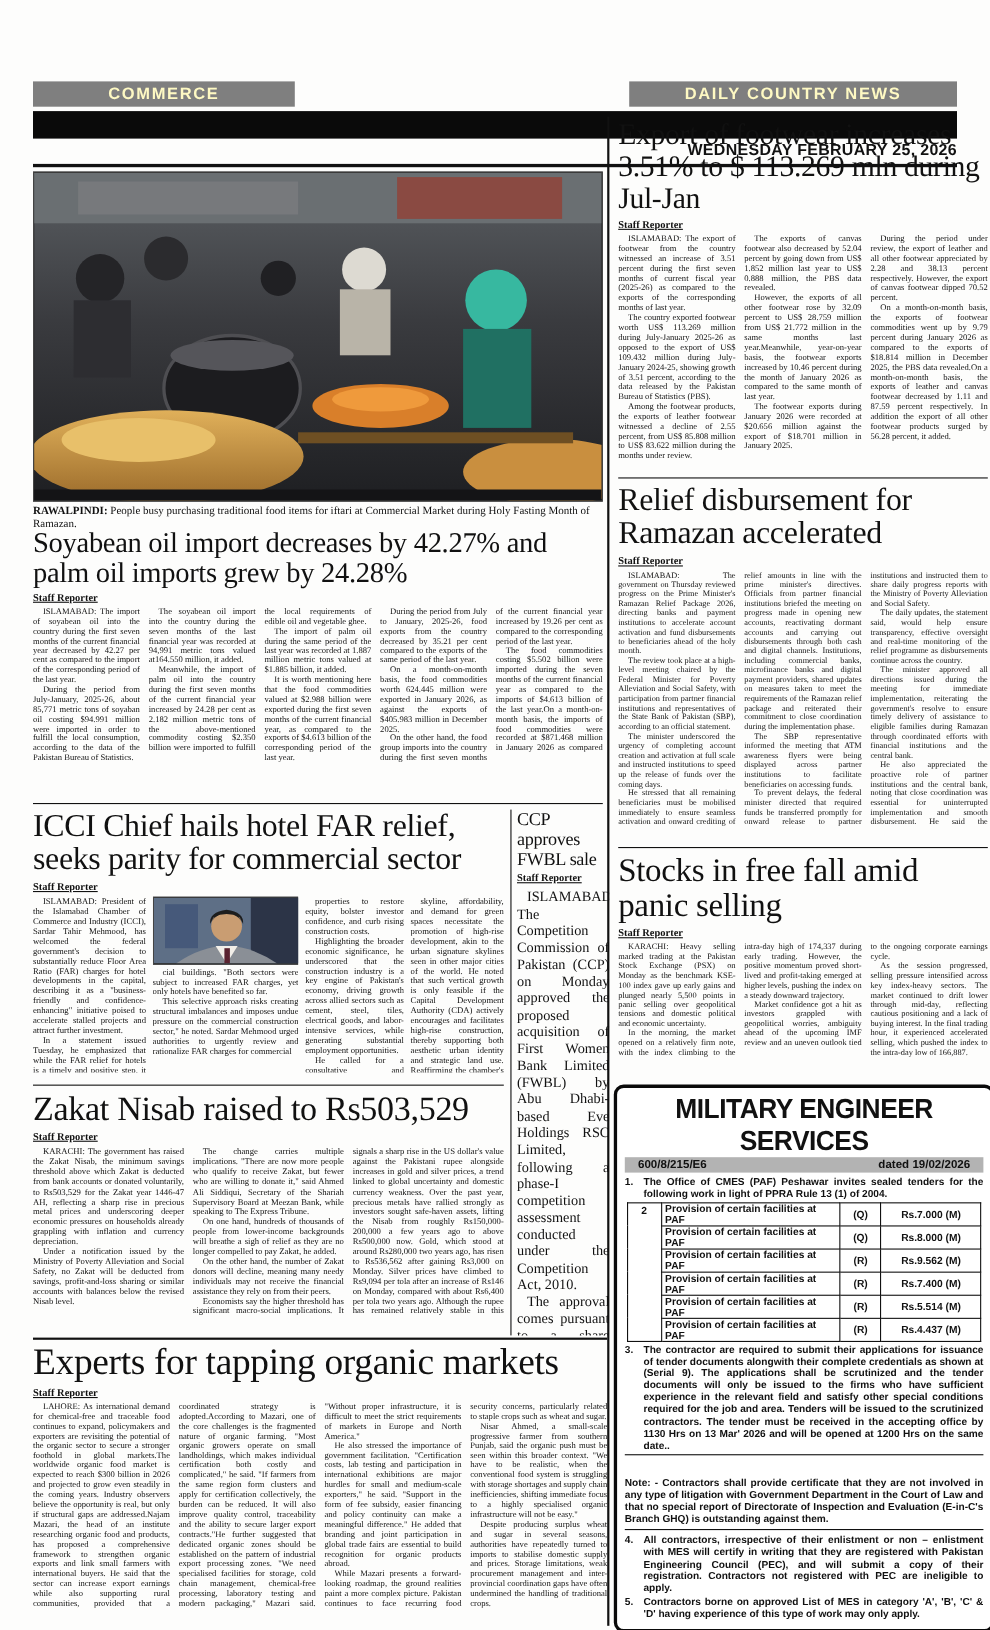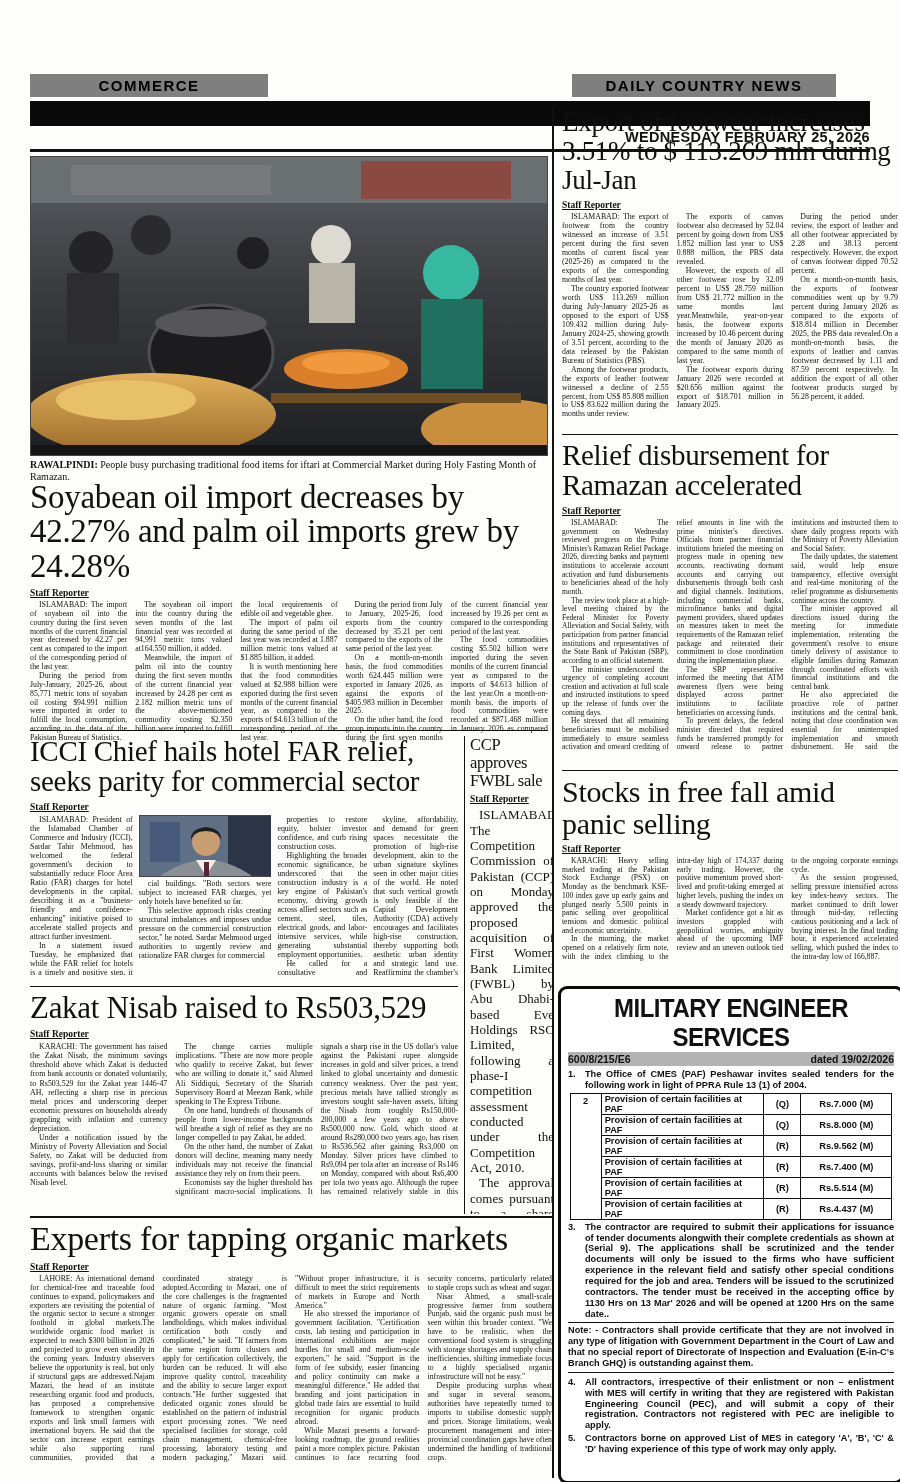--- a/index.html
+++ b/index.html
@@ -1,20 +1,20 @@
 <!DOCTYPE html>
 <html lang="en"><head>
 <meta charset="utf-8">
 <style>
   html,body{margin:0;padding:0;background:#e8e8e8;}
   .page{position:relative;width:900px;height:1482px;background:#fdfdfc;margin:0 auto;overflow:hidden;
         font-family:"Liberation Serif",serif;color:#111;}
   .abs{position:absolute;}
   
-  .mast-box{background:#7f7f7f;color:#000000;font-family:"Liberation Sans",sans-serif;
+  .mast-box{background:#7f7f7f;color:#fef9c3;font-family:"Liberation Sans",sans-serif;
             font-weight:bold;display:flex;align-items:center;justify-content:center;
             font-size:15px;letter-spacing:1.5px;}
   .black-band{background:#0a0a0a;}
   .issue-date{font-family:"Liberation Sans",sans-serif;font-weight:bold;font-size:14.5px;
               text-align:right;letter-spacing:.3px;}
   .rule-h{background:#111;}
   .rule-v{background:#111;}
   
   .photo-frame{border:1px solid #444;overflow:hidden;background:#222;}
   .caption{font-size:10px;line-height:1.15;}
@@ -34,41 +34,41 @@
   .icci-col{text-align:justify;overflow:hidden;}
   .icci-col p{margin:0;text-indent:9px;}
   
   .tender{border:3px solid #0a0a0a;border-radius:9px;background:#fff;
           font-family:"Liberation Sans",sans-serif;overflow:hidden;padding:4px 7px;}
   .tender-title{font-weight:900;font-size:25px;text-align:center;letter-spacing:-.5px;
                 transform:scaleX(.96);margin-top:1px;}
   .tender-bar{background:#0a0a0a;color:#fff;font-weight:800;font-size:20px;text-align:center;
               padding:2px 0;margin:2px 10px 3px 10px;letter-spacing:.5px;}
   .tender-ref{background:#b3b3b3;display:flex;justify-content:space-between;font-weight:bold;
-              font-size:10.5px;padding:1px 0;margin-bottom:3px;}
+              font-size:10.5px;padding:1px 12px;margin-bottom:3px;}
   .tender-item{display:flex;font-size:9.2px;font-weight:700;line-height:1.18;margin:2px 0;}
   .tender-item .no{width:17px;flex:none;}
   .tender-item .txt{flex:1;text-align:justify;}
   table.works{border-collapse:collapse;width:99%;margin:2px auto;font-size:9.3px;font-weight:700;}
   table.works td{border:1.2px solid #111;padding:0 3px;height:14.5px;}
   table.works td.ser{width:24px;text-align:center;vertical-align:top;padding-top:2px;}
   table.works td.typ{width:30px;text-align:center;}
   table.works td.amt{width:84px;text-align:center;}
-  .tender-note{border-top:1.5px solid #111;margin-top:3px;padding-top:2px;
+  .tender-note{border-top:1.5px solid #111;margin-top:3px;padding-top:20px;
                font-size:9.2px;font-weight:700;text-align:justify;line-height:1.18;}
 </style>
 </head>
 <body>
 
 <div class="page">
 
   <div class="abs mast-box" style="left:30px;top:74px;width:238px;height:23px;">
     <span>COMMERCE</span>
   </div>
-  <div class="abs mast-box" style="left:572px;top:74px;width:264px;height:23px;">
+  <div class="abs mast-box" style="left:572px;top:74px;width:298px;height:23px;">
     <span>DAILY COUNTRY NEWS</span>
   </div>
   <div class="abs black-band" style="left:30px;top:101px;width:840px;height:25px;"></div>
   <div class="abs issue-date" style="left:430px;top:129px;width:440px;">WEDNESDAY FEBRUARY 25, 2026</div>
   <div class="abs rule-h" style="left:30px;top:149px;width:840px;height:3px;"></div>
 
   <div class="abs rule-v" style="left:552px;top:106px;width:1.5px;height:1372px;"></div>
 
   <div class="abs photo-frame" style="left:30px;top:156px;width:516px;height:298px;">
     <svg width="516" height="298" viewBox="0 0 516 298">
@@ -105,21 +105,21 @@
       <rect x="240" y="236" width="250" height="10" fill="#6e4f23"></rect>
       <rect x="0" y="288" width="516" height="10" fill="#141416"></rect>
     </svg>
   </div>
   <div class="abs caption" style="left:30px;top:459px;width:516px;">
     <b>RAWALPINDI:</b>
     <span>People busy purchasing traditional food items for iftari at Commercial Market during Holy Fasting Month of Ramazan.</span>
   </div>
 
   <div class="abs art-divide" style="left:30px;top:480px;width:518px;height:250px;">
-    <div class="headline" style="font-size:33px;line-height:1.04;">Soyabean oil import decreases by 42.27% and palm oil imports grew by 24.28%</div>
+    <div class="headline" style="font-size:26px;line-height:1.04;">Soyabean oil import decreases by 42.27% and palm oil imports grew by 24.28%</div>
     <div class="byline">Staff Reporter</div>
     <div class="bodytext cols5" style="height:148px;font-size:7.8px;line-height:1.14;margin-top:3px;">
         <p>ISLAMABAD: The import of soyabean oil into the country during the first seven months of the current financial year decreased by 42.27 per cent as compared to the import of the corresponding period of the last year.</p>
         <p>During the period from July-January, 2025-26, about 85,771 metric tons of soyaban oil costing $94.991 million were imported in order to fulfill the local consumption, according to the data of the Pakistan Bureau of Statistics.</p>
         <p>The soyabean oil import into the country during the seven months of the last financial year was recorded at 94,991 metric tons valued at164.550 million, it added.</p>
         <p>Meanwhile, the import of palm oil into the country during the first seven months of the current financial year increased by 24.28 per cent as 2.182 million metric tons of the above-mentioned commodity costing $2.350 billion were imported to fulfill the local requirements of edible oil and vegetable ghee.</p>
         <p>The import of palm oil during the same period of the last year was recorded at 1.887 million metric tons valued at $1.885 billion, it added.</p>
         <p>It is worth mentioning here that the food commodities valued at $2.988 billion were exported during the first seven months of the current financial year, as compared to the exports of $4.613 billion of the corresponding period of the last year.</p>
         <p>During the period from July to January, 2025-26, food exports from the country decreased by 35.21 per cent compared to the exports of the same period of the last year.</p>
         <p>On a month-on-month basis, the food commodities worth 624.445 million were exported in January 2026, as against the exports of $405.983 million in December 2025.</p>
@@ -188,21 +188,21 @@
         <p>The footwear exports during January 2026 were recorded at $20.656 million against the export of $18.701 million in January 2025.</p>
         <p>During the period under review, the export of leather and all other footwear appreciated by 2.28 and 38.13 percent respectively. However, the export of canvas footwear dipped 70.52 percent.</p>
         <p>On a month-on-month basis, the exports of footwear commodities went up by 9.79 percent during January 2026 as compared to the exports of $18.814 million in December 2025, the PBS data revealed.On a month-on-month basis, the exports of leather and canvas footwear decreased by 1.11 and 87.59 percent respectively. In addition the export of all other footwear products surged by 56.28 percent, it added.</p>
       </div>
   </div>
 
   <div class="abs art-divide" style="left:562px;top:440px;width:336px;height:330px;">
     <div class="headline" style="font-size:29px;line-height:1.05;">Relief disbursement for Ramazan accelerated</div>
     <div class="byline">Staff Reporter</div>
     <div class="bodytext cols3" style="height:238px;font-size:7.5px;line-height:1.15;margin-top:3px;">
-        <p>ISLAMABAD: The government on Wednesday reviewed progress on the Prime Minister's Ramazan Relief Package 2026, directing banks and payment institutions to accelerate account activation and fund disbursements to beneficiaries ahead of the holy month.</p>
+        <p>ISLAMABAD: The government on Thursday reviewed progress on the Prime Minister's Ramazan Relief Package 2026, directing banks and payment institutions to accelerate account activation and fund disbursements to beneficiaries ahead of the holy month.</p>
         <p>The review took place at a high-level meeting chaired by the Federal Minister for Poverty Alleviation and Social Safety, with participation from partner financial institutions and representatives of the State Bank of Pakistan (SBP), according to an official statement.</p>
         <p>The minister underscored the urgency of completing account creation and activation at full scale and instructed institutions to speed up the release of funds over the coming days.</p>
         <p>He stressed that all remaining beneficiaries must be mobilised immediately to ensure seamless activation and onward crediting of relief amounts in line with the prime minister's directives. Officials from partner financial institutions briefed the meeting on progress made in opening new accounts, reactivating dormant accounts and carrying out disbursements through both cash and digital channels. Institutions, including commercial banks, microfinance banks and digital payment providers, shared updates on measures taken to meet the requirements of the Ramazan relief package and reiterated their commitment to close coordination during the implementation phase.</p>
         <p>The SBP representative informed the meeting that ATM awareness flyers were being displayed across partner institutions to facilitate beneficiaries on accessing funds.</p>
         <p>To prevent delays, the federal minister directed that required funds be transferred promptly for onward release to partner institutions and instructed them to share daily progress reports with the Ministry of Poverty Alleviation and Social Safety.</p>
         <p>The daily updates, the statement said, would help ensure transparency, effective oversight and real-time monitoring of the relief programme as disbursements continue across the country.</p>
         <p>The minister approved all directions issued during the meeting for immediate implementation, reiterating the government's resolve to ensure timely delivery of assistance to eligible families during Ramazan through coordinated efforts with financial institutions and the central bank.</p>
         <p>He also appreciated the proactive role of partner institutions and the central bank, noting that close coordination was essential for uninterrupted implementation and smooth disbursement. He said the objective was to provide timely, dignified relief to beneficiaries and ensure the process remained efficient throughout Ramazan nationwid.</p>
       </div>
   </div>

